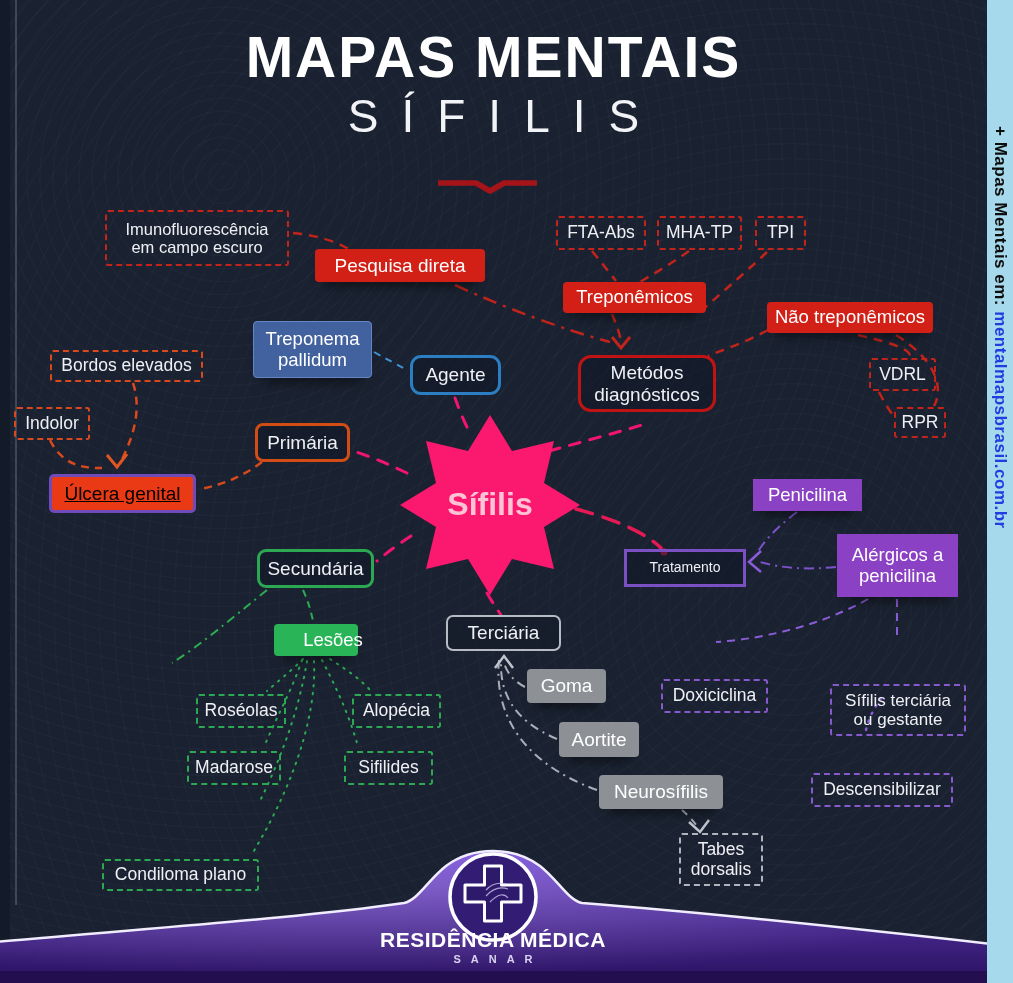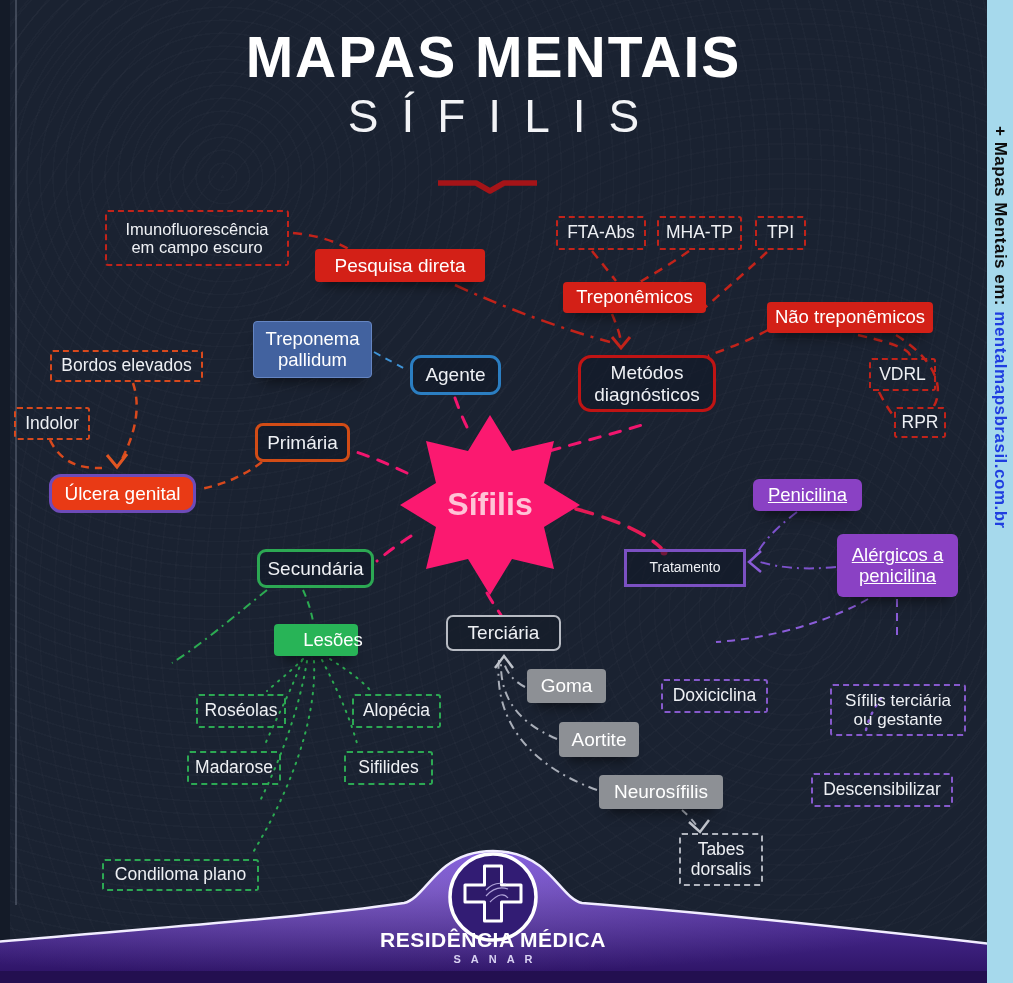--- a/index.html
+++ b/index.html
@@ -20,22 +20,22 @@
   
   .node{position:absolute;display:flex;align-items:center;justify-content:center;text-align:center;
         font-size:17.5px;color:#eef0f4;line-height:1.12;padding:2px 6px;box-sizing:border-box;z-index:2;}
   .solid-red{background:#d32017;border-radius:4px;color:#fff;box-shadow:0 13px 12px -9px rgba(0,0,0,.5);}
   .dash-red{border:2px dashed #c2231a;border-radius:3px;}
   .solid-blue{background:#42629f;border:1px solid #6585c2;border-radius:4px;color:#fff;box-shadow:0 13px 12px -9px rgba(0,0,0,.5);}
   .outline-blue{border:3px solid #2b7ec2;border-radius:11px;background:rgba(17,24,38,.55);}
   .outline-red{border:3px solid #c01414;border-radius:13px;background:rgba(17,24,38,.55);font-size:19px;}
   .dash-orange{border:2px dashed #d8491d;border-radius:3px;}
   .outline-orange{border:3px solid #d24c16;border-radius:8px;background:rgba(17,24,38,.55);}
-  .solid-orangered{background:#e93a15;border:3px solid #6e4bb8;border-radius:12px;color:#ffffff;}
-  .solid-purple{background:#8a41c4;border-radius:6px;color:#fff;box-shadow:0 13px 12px -9px rgba(0,0,0,.5);text-decoration:underline;}
+  .solid-orangered{background:#e93a15;border:3px solid #6e4bb8;border-radius:5px;color:#000000;text-decoration:underline;}
+  .solid-purple{background:#8a41c4;border-radius:0;color:#fff;box-shadow:0 13px 12px -9px rgba(0,0,0,.5);}
   .outline-purple{border:3px solid #7b50c2;border-radius:0;background:rgba(17,24,38,.55);font-size:14px;}
   .dash-purple{border:2px dashed #8659cc;border-radius:3px;margin-top:40px;}
   .outline-green{border:3px solid #2ca853;border-radius:9px;background:rgba(17,24,38,.55);font-size:19px;}
   .solid-green{background:#28b457;border-radius:4px;color:#fff;box-shadow:0 13px 12px -9px rgba(0,0,0,.5);padding-left:40px;}
   .dash-green{border:2px dashed #2ca853;border-radius:3px;}
   .outline-gray{border:2.5px solid #b7bbc3;border-radius:7px;background:rgba(22,28,42,.7);font-size:19px;}
   .solid-gray{background:#8d9095;border-radius:4px;color:#fff;box-shadow:0 13px 12px -9px rgba(0,0,0,.5);}
   .dash-gray{border:2px dashed #b0b4bd;border-radius:3px;}
   
   .star-label{position:absolute;left:420px;top:486px;width:140px;text-align:center;z-index:3;

